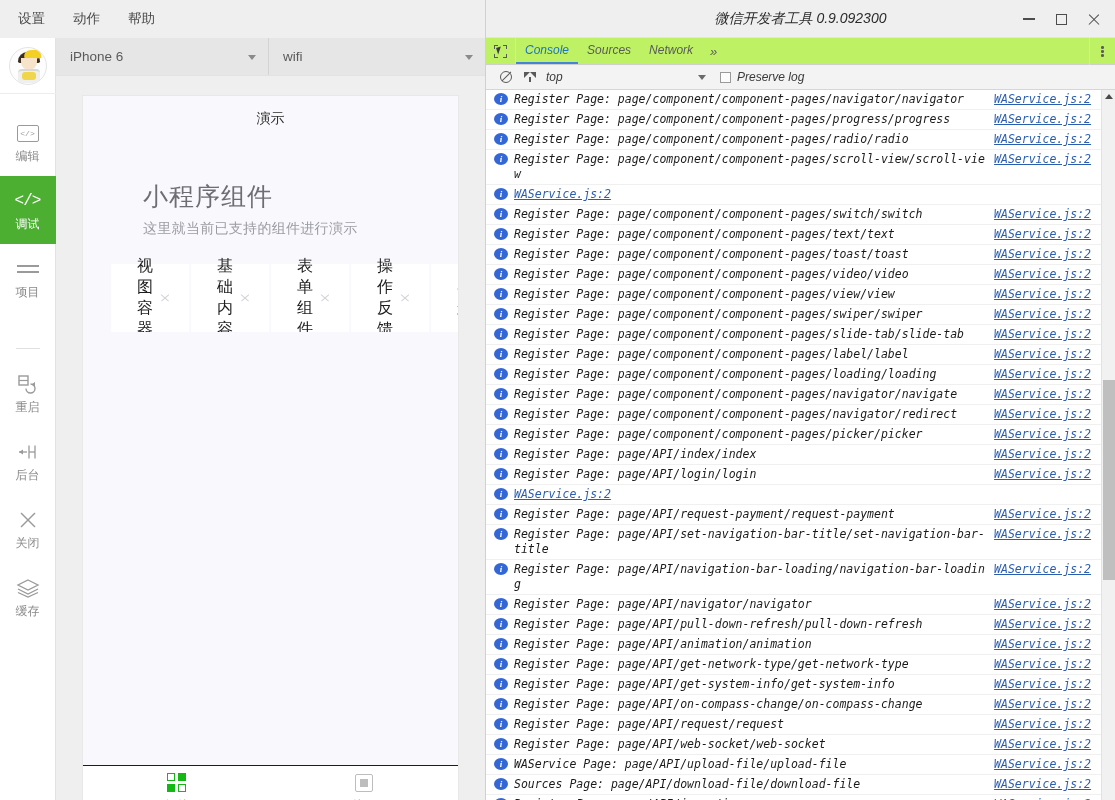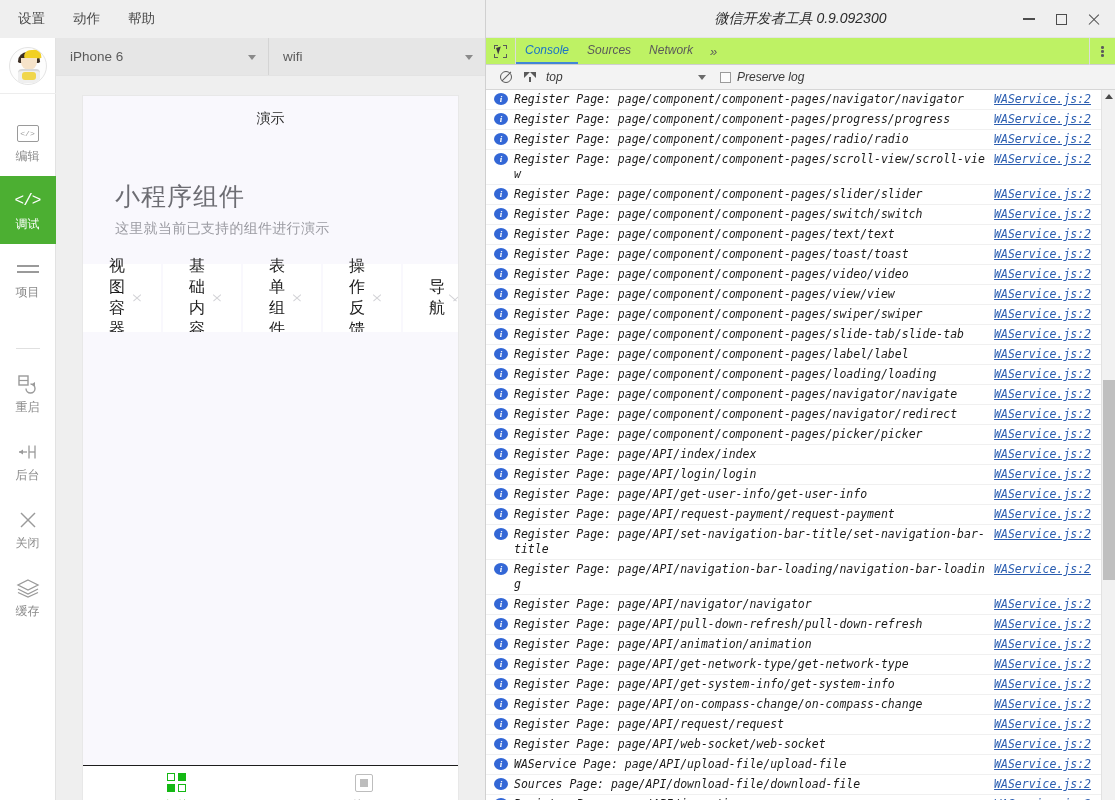--- a/index.html
+++ b/index.html
@@ -121,21 +121,21 @@
   }
   .phone-nav {
     height: 46px; flex: 0 0 46px;
     display: flex; align-items: center; justify-content: center;
     background: #f9f8fd;
     font-size: 14px; color: #2a2a2a;
   }
   .phone-screen {
     flex: 1 1 auto; overflow: hidden;
     background: #f9f8fd;
-    display: flex; flex-direction: column;
+    display: flex; flex-direction: column; margin-left: 28px;
   }
   .hero { padding: 38px 32px 26px 32px; }
   .hero-title {
     font-size: 25px; color: #6d6d73; letter-spacing: 1px; font-weight: 400;
     margin-bottom: 7px;
   }
   .hero-sub { font-size: 14px; color: #9b9ba2; letter-spacing: .3px; }
 
   .acc-list { display: flex; gap: 2px; }
   .acc-item {
@@ -578,21 +578,20 @@
             <span class="log-msg">Register Page: page/component/component-pages/radio/radio</span>
             <a class="log-src">WAService.js:2</a>
           </div>
           <div class="log-row">
             <span class="log-icon">i</span>
             <span class="log-msg">Register Page: page/component/component-pages/scroll-view/scroll-view</span>
             <a class="log-src">WAService.js:2</a>
           </div>
           <div class="log-row">
             <span class="log-icon">i</span>
-            <span class="log-msg">Register Page: page/component/component-pages/slider/slider</span>
             <a class="log-src">WAService.js:2</a>
           </div>
           <div class="log-row">
             <span class="log-icon">i</span>
             <span class="log-msg">Register Page: page/component/component-pages/switch/switch</span>
             <a class="log-src">WAService.js:2</a>
           </div>
           <div class="log-row">
             <span class="log-icon">i</span>
             <span class="log-msg">Register Page: page/component/component-pages/text/text</span>
@@ -653,21 +652,20 @@
             <span class="log-msg">Register Page: page/API/index/index</span>
             <a class="log-src">WAService.js:2</a>
           </div>
           <div class="log-row">
             <span class="log-icon">i</span>
             <span class="log-msg">Register Page: page/API/login/login</span>
             <a class="log-src">WAService.js:2</a>
           </div>
           <div class="log-row">
             <span class="log-icon">i</span>
-            <span class="log-msg">Register Page: page/API/get-user-info/get-user-info</span>
             <a class="log-src">WAService.js:2</a>
           </div>
           <div class="log-row">
             <span class="log-icon">i</span>
             <span class="log-msg">Register Page: page/API/request-payment/request-payment</span>
             <a class="log-src">WAService.js:2</a>
           </div>
           <div class="log-row">
             <span class="log-icon">i</span>
             <span class="log-msg">Register Page: page/API/set-navigation-bar-title/set-navigation-bar-title</span>

